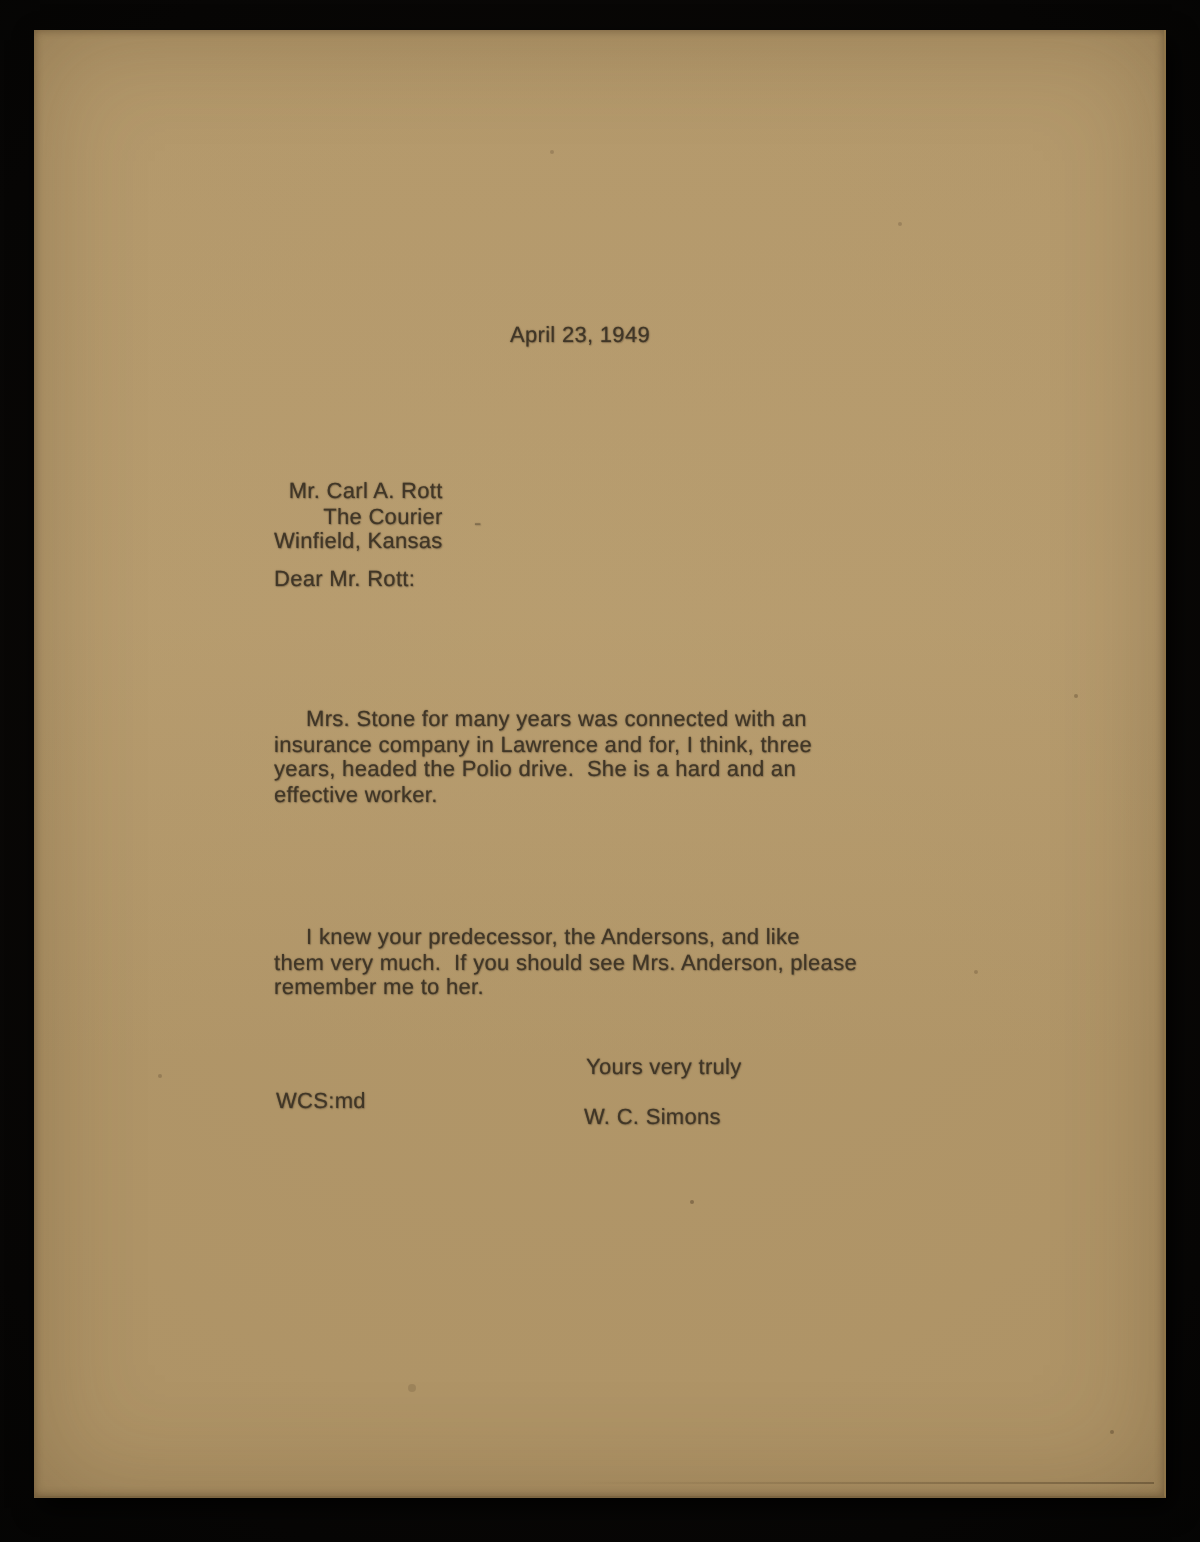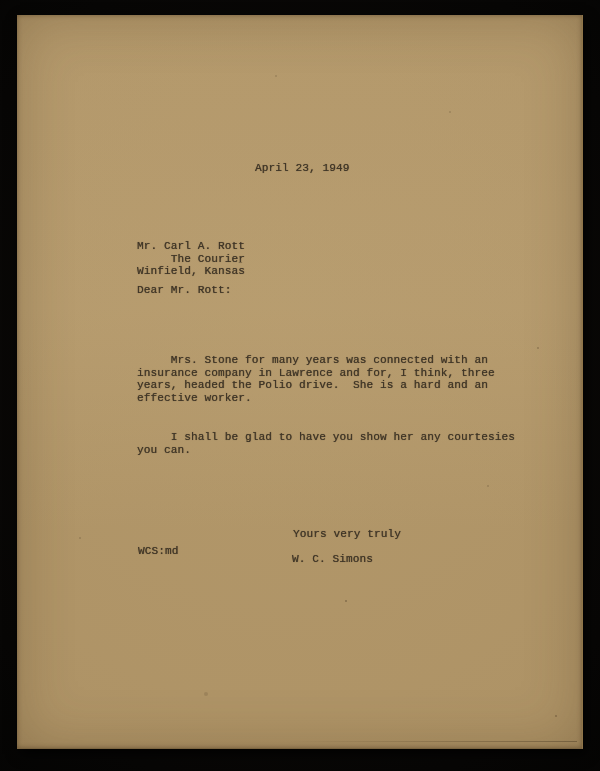--- a/index.html
+++ b/index.html
@@ -57,21 +57,21 @@
       520px 332px 0 0 rgba(95, 75, 50, 0.4),
       62px 522px 0 0 rgba(100, 80, 55, 0.35),
       432px 96px 0 0 rgba(100, 80, 55, 0.3),
       188px 678px 0 1px rgba(112, 90, 62, 0.28),
       538px 700px 0 0 rgba(80, 62, 40, 0.42),
       258px 60px 0 0 rgba(100, 80, 55, 0.3),
       470px 470px 0 0 rgba(95, 75, 50, 0.32);
   }
   .typed {
     position: absolute;
-    font-family: Liberation Mono, monospace;
+    font-family: Liberation Sans, sans-serif;
     font-size: 11px;
     line-height: 12.6px;
     letter-spacing: 0.15px;
     color: rgba(62, 52, 38, 0.92);
     text-shadow:
       0 0 0.7px rgba(58, 48, 34, 0.75),
       0.4px 0.4px 0.6px rgba(95, 78, 55, 0.4);
     white-space: pre;
     filter: blur(0.15px);
   }
@@ -102,23 +102,24 @@
     <div class="typed stray-dash">-</div>
 
     <div class="typed salutation">Dear Mr. Rott:</div>
 
 
     <div class="typed para2">     Mrs. Stone for many years was connected with an
 insurance company in Lawrence and for, I think, three
 years, headed the Polio drive.  She is a hard and an
 effective worker.</div>
 
-    <div class="typed para3">     I shall be glad to have you show her any courtesies
-you can.</div>
 
+    <div class="typed para4">     I knew your predecessor, the Andersons, and like
+them very much.  If you should see Mrs. Anderson, please
+remember me to her.</div>
 
     <div class="typed closing">Yours very truly</div>
 
     <div class="typed signature">W. C. Simons</div>
 
     <div class="typed initials">WCS:md</div>
 
   </div>
 </div>
 

